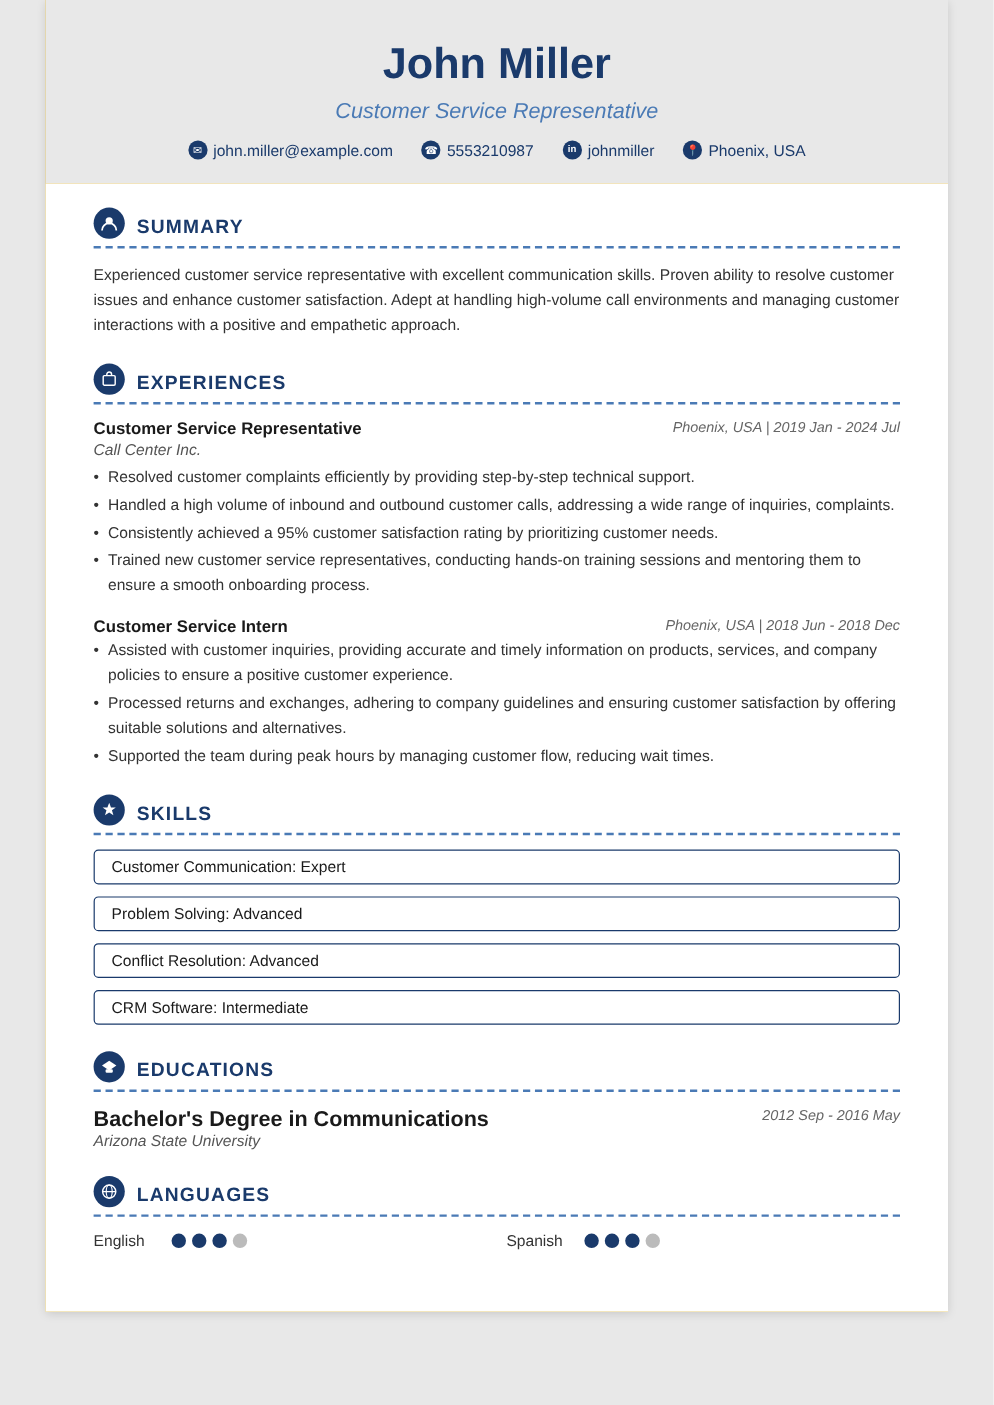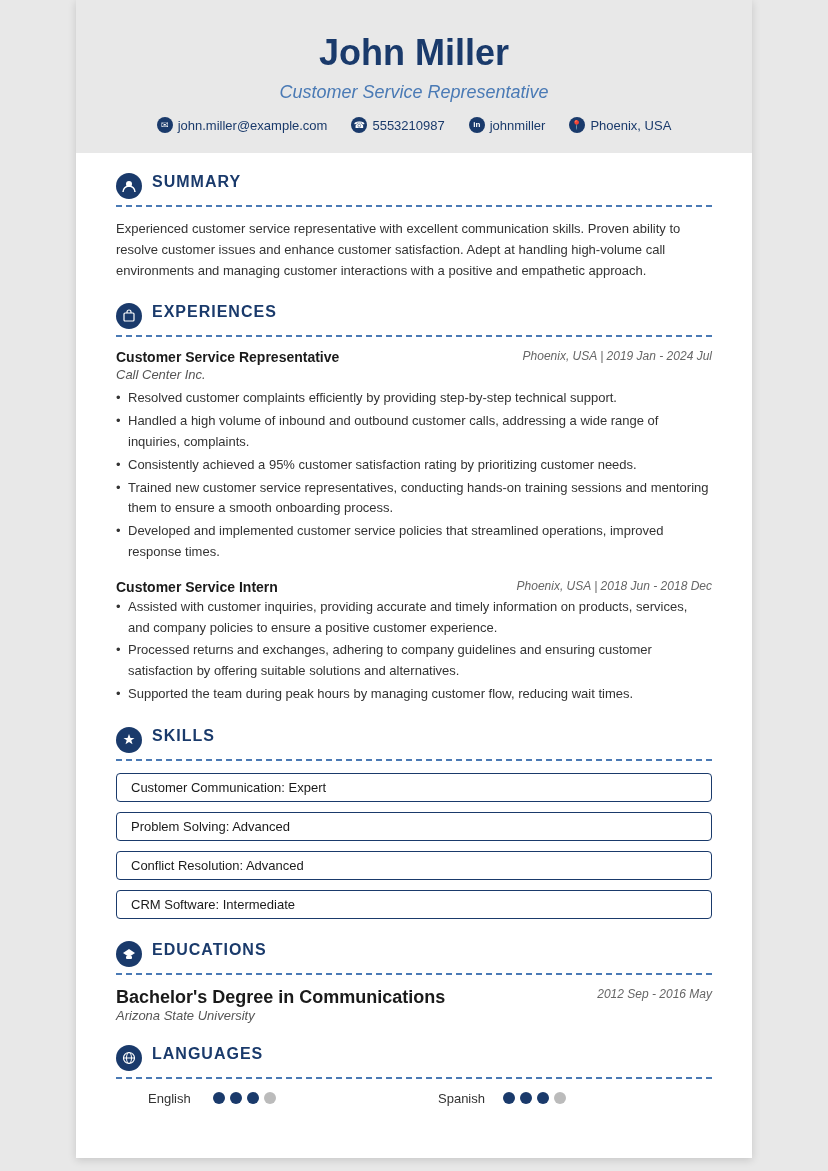--- a/index.html
+++ b/index.html
@@ -4,21 +4,21 @@
   <style>
     * { box-sizing: border-box; margin: 0; padding: 0; }
     body {
       font-family: Arial, sans-serif;
       background: #e8e8e8;
       width: 828px;
       min-height: 1171px;
     }
     .resume {
       background: #eab308;
-      width: 676px;
+      width: 752px;
       margin: 0 auto;
       box-shadow: 0 2px 8px rgba(0,0,0,0.15);
     }
     .header {
       background: #e8e8e8;
       padding: 32px 40px 20px;
       text-align: center;
     }
     .header-name {
       font-size: 36px;
@@ -60,21 +60,21 @@
     }
     .main-content {
       background: #fff;
       padding: 20px 40px 30px;
     }
     .section {
       margin-bottom: 22px;
     }
     .section-header {
       display: flex;
-      align-items: flex-start;
+      align-items: flex-end;
       gap: 10px;
       margin-bottom: 6px;
     }
     .section-icon {
       width: 26px;
       height: 26px;
       background: #1a3a6b;
       border-radius: 50%;
       display: flex;
       align-items: center;
@@ -175,21 +175,20 @@
       font-style: italic;
     }
     .edu-school {
       font-size: 13px;
       color: #555;
       font-style: italic;
     }
     .languages-row {
       display: flex;
       gap: 16px;
-      margin-left: 32px;
     }
     .lang-item {
       display: flex;
       align-items: center;
       gap: 10px;
       flex: 1;
     }
     .lang-name {
       font-size: 13px;
       color: #333;
@@ -272,21 +271,20 @@
         <div class="exp-title-row">
           <span class="exp-job-title">Customer Service Representative</span>
           <span class="exp-location-date">Phoenix, USA  |  2019 Jan - 2024 Jul</span>
         </div>
         <div class="exp-company">Call Center Inc.</div>
         <ul class="exp-bullets">
           <li>Resolved customer complaints efficiently by providing step-by-step technical support.</li>
           <li>Handled a high volume of inbound and outbound customer calls, addressing a wide range of inquiries, complaints.</li>
           <li>Consistently achieved a 95% customer satisfaction rating by prioritizing customer needs.</li>
           <li>Trained new customer service representatives, conducting hands-on training sessions and mentoring them to ensure a smooth onboarding process.</li>
-          <li>Developed and implemented customer service policies that streamlined operations, improved response times.</li>
         </ul>
       </div>
 
       <div class="exp-item">
         <div class="exp-title-row">
           <span class="exp-job-title">Customer Service Intern</span>
           <span class="exp-location-date">Phoenix, USA  |  2018 Jun - 2018 Dec</span>
         </div>
         <ul class="exp-bullets">
           <li>Assisted with customer inquiries, providing accurate and timely information on products, services, and company policies to ensure a positive customer experience.</li>

